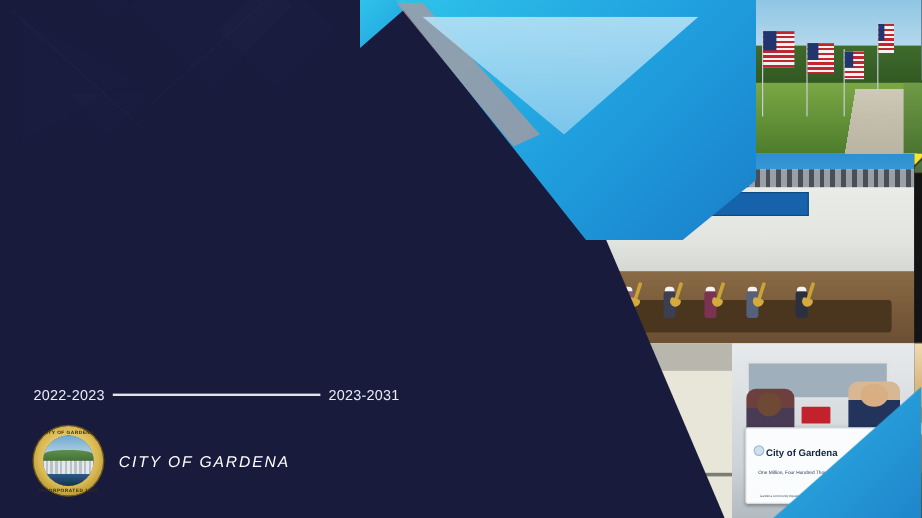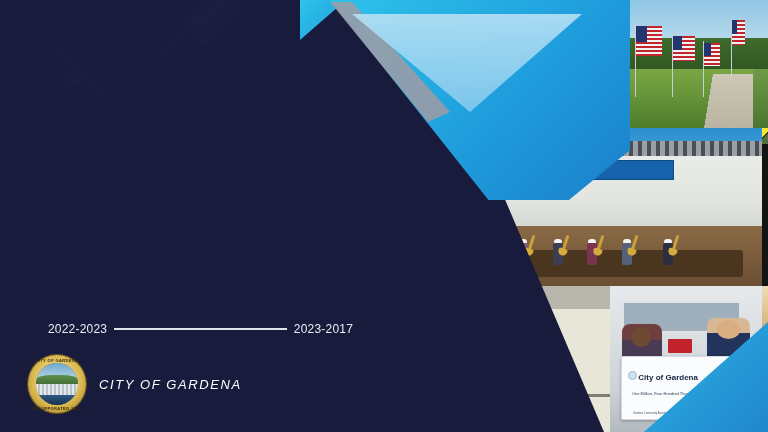--- a/index.html
+++ b/index.html
@@ -187,21 +187,21 @@
   .t-line {
     font-size:46px; line-height:.95; font-weight:bold; color:#ffffff;
     letter-spacing:-.5px;
     font-family:"Liberation Sans", sans-serif;
     transform:scaleX(1.04); transform-origin:left center;
   }
   .t-line.blue { color:#6ba5d9; }
   .t-line.tight { letter-spacing:-1px; }
 
   .years {
-    position:absolute; left:48px; top:322px; width:305px;
+    position:absolute; left:28px; top:322px; width:305px;
     display:flex; align-items:center; gap:7px;
   }
   .years .yr { color:#e9ecf3; font-size:12px; letter-spacing:.2px; white-space:nowrap; }
   .years .rule { flex:1; height:1.5px; background:#dfe3ec; }
 
   .brand { position:absolute; left:28px; top:355px; display:flex; align-items:center; gap:13px; }
   .seal { width:58px; height:58px; border-radius:50%; position:relative;
     background:radial-gradient(circle at 50% 45%, #fdf3cf 0%, #d9b84f 58%, #8c6c1c 100%);
     box-shadow:0 0 0 1px #6d5414; }
   .seal .inner { position:absolute; inset:8px; border-radius:50%;
@@ -368,21 +368,21 @@
   <div class="blue-corner-tl"></div>
   <div class="blue-wedge"></div>
   <div class="grey-stripe"></div>
   <div class="blue-tri-light"></div>
   <div class="blue-corner-br"></div>
 
 
   <div class="years">
     <span class="yr">2022-2023</span>
     <span class="rule"></span>
-    <span class="yr">2023-2017</span>
+    <span class="yr">2023-2031</span>
   </div>
 
   <div class="brand">
     <div class="seal">
       <div class="inner">
         <div class="sky3"></div>
         <div class="hills"></div>
         <div class="town"></div>
         <div class="water"></div>
       </div>

